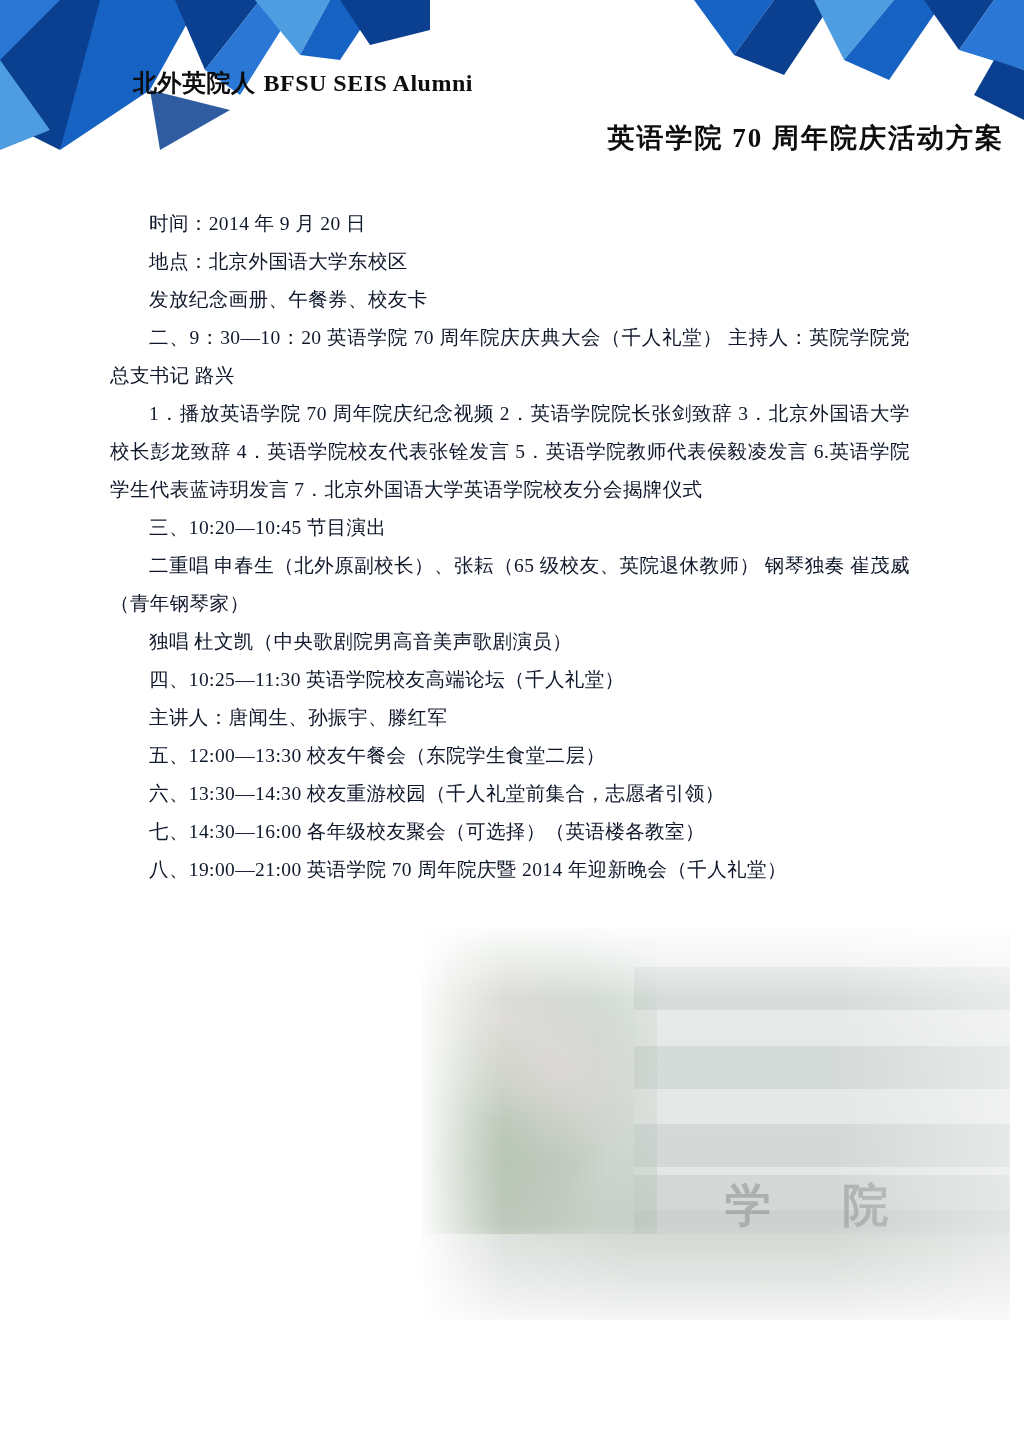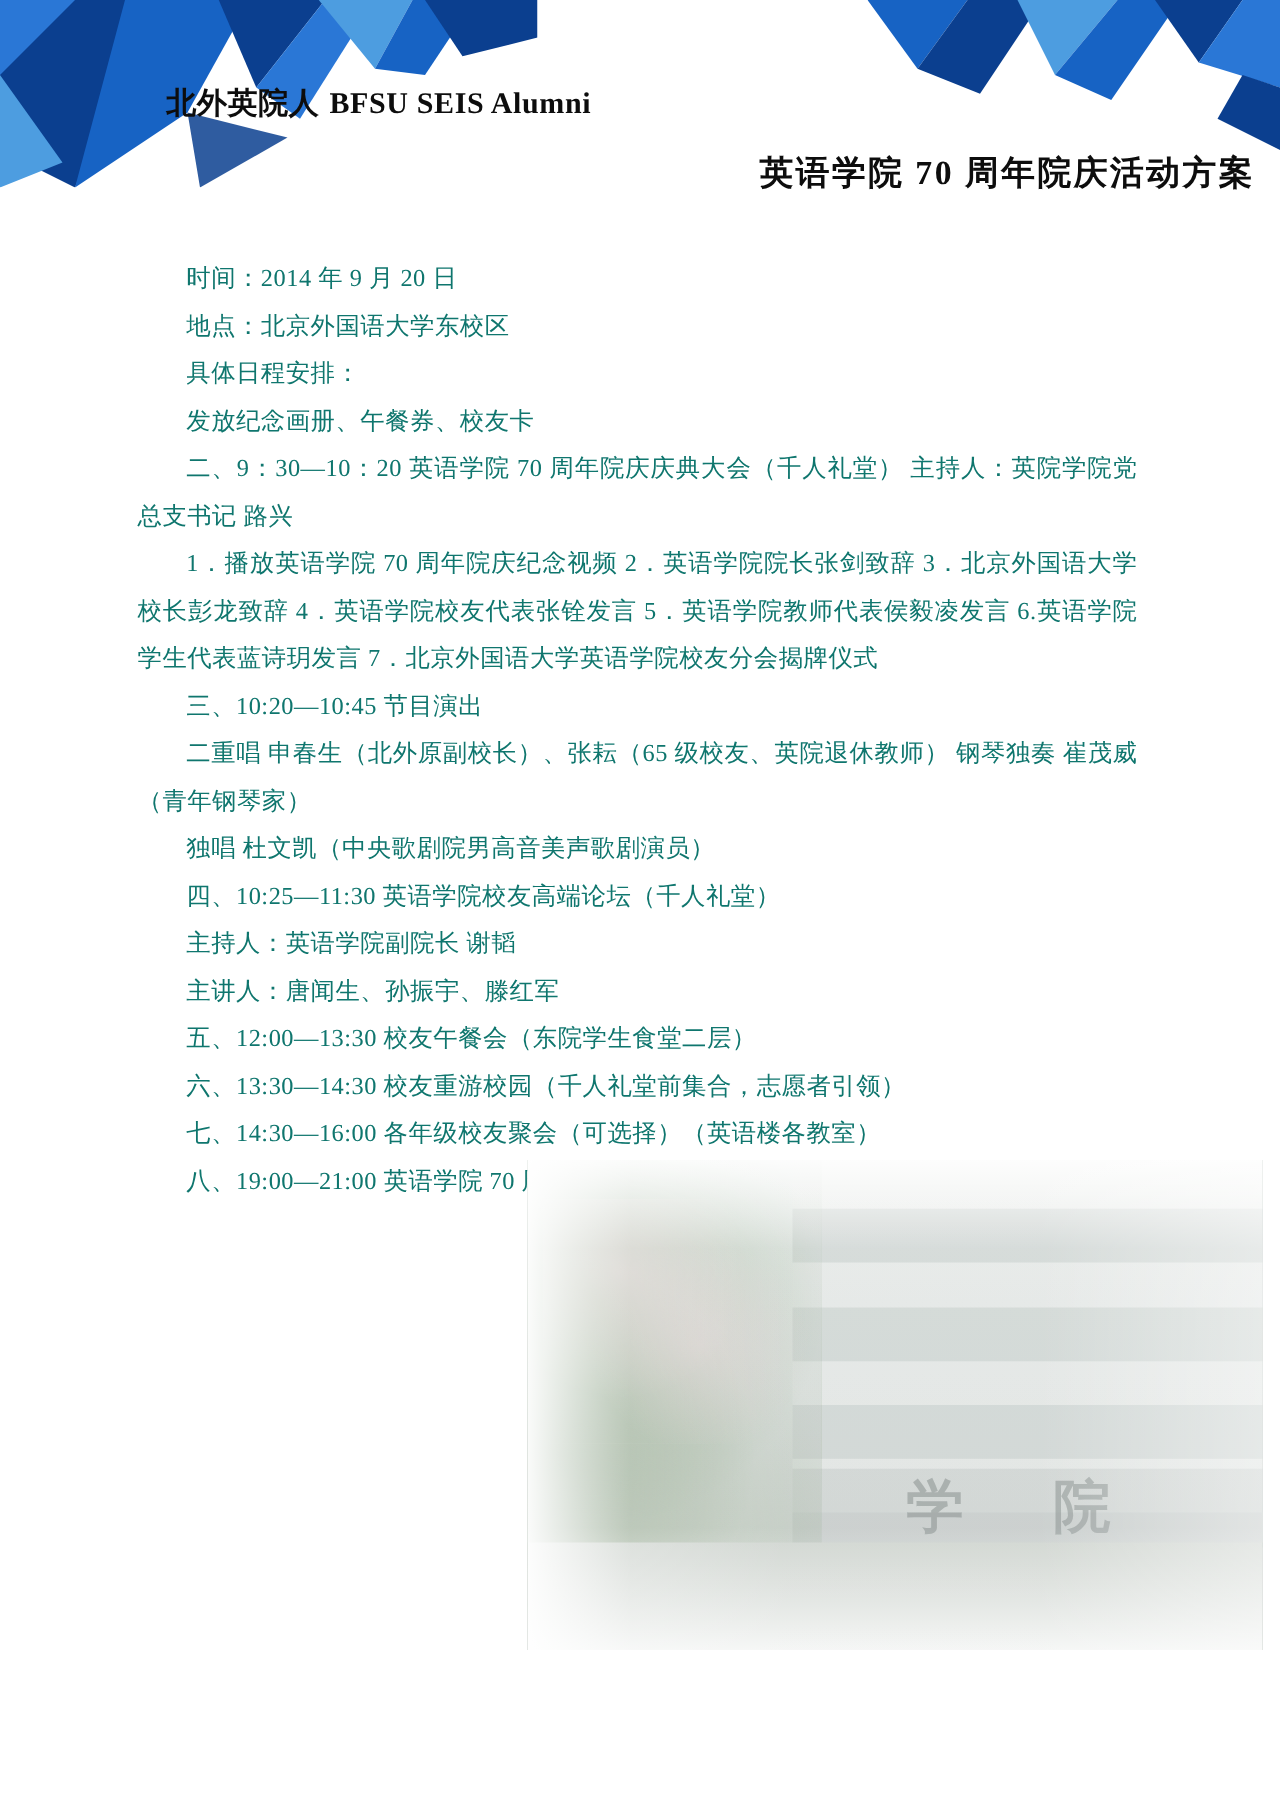--- a/index.html
+++ b/index.html
@@ -62,21 +62,21 @@
   }
 
   
   .content {
     position: absolute;
     top: 205px;
     left: 110px;
     width: 800px;
     font-size: 19.5px;
     line-height: 38px;
-    color: #0f766e;
+    color: #0f172a;
   }
   .para {
     margin: 0;
     text-indent: 2em;
     text-align: justify;
     letter-spacing: 0.4px;
   }
 
   
   .photo {
@@ -197,29 +197,27 @@
   <div class="header-block">
     <div class="brand-line">
       <span class="brand-cn">北外英院人</span><span class="brand-en">BFSU SEIS Alumni</span>
     </div>
     <div class="doc-title">英语学院 70 周年院庆活动方案</div>
   </div>
 
   <div class="content">
     <p class="para">时间：2014 年 9 月 20 日</p>
     <p class="para">地点：北京外国语大学东校区</p>
-    <p class="para">具体日程安排：</p>
     <p class="para">发放纪念画册、午餐券、校友卡</p>
     <p class="para">二、9：30—10：20  英语学院 70 周年院庆庆典大会（千人礼堂） 主持人：英院学院党总支书记 路兴</p>
     <p class="para">1．播放英语学院 70 周年院庆纪念视频 2．英语学院院长张剑致辞  3．北京外国语大学校长彭龙致辞 4．英语学院校友代表张铨发言  5．英语学院教师代表侯毅凌发言 6.英语学院学生代表蓝诗玥发言 7．北京外国语大学英语学院校友分会揭牌仪式</p>
     <p class="para">三、10:20—10:45  节目演出</p>
     <p class="para">二重唱  申春生（北外原副校长）、张耘（65 级校友、英院退休教师） 钢琴独奏   崔茂威（青年钢琴家）</p>
     <p class="para">独唱   杜文凯（中央歌剧院男高音美声歌剧演员）</p>
     <p class="para">四、10:25—11:30  英语学院校友高端论坛（千人礼堂）</p>
-    <p class="para">主持人：英语学院副院长 谢韬</p>
     <p class="para">主讲人：唐闻生、孙振宇、滕红军</p>
     <p class="para">五、12:00—13:30  校友午餐会（东院学生食堂二层）</p>
     <p class="para">六、13:30—14:30  校友重游校园（千人礼堂前集合，志愿者引领）</p>
     <p class="para">七、14:30—16:00  各年级校友聚会（可选择）（英语楼各教室）</p>
     <p class="para">八、19:00—21:00 英语学院 70 周年院庆暨 2014 年迎新晚会（千人礼堂）</p>
   </div>
 
   <div class="photo">
     <div class="sky"></div>
     <div class="building"></div>

